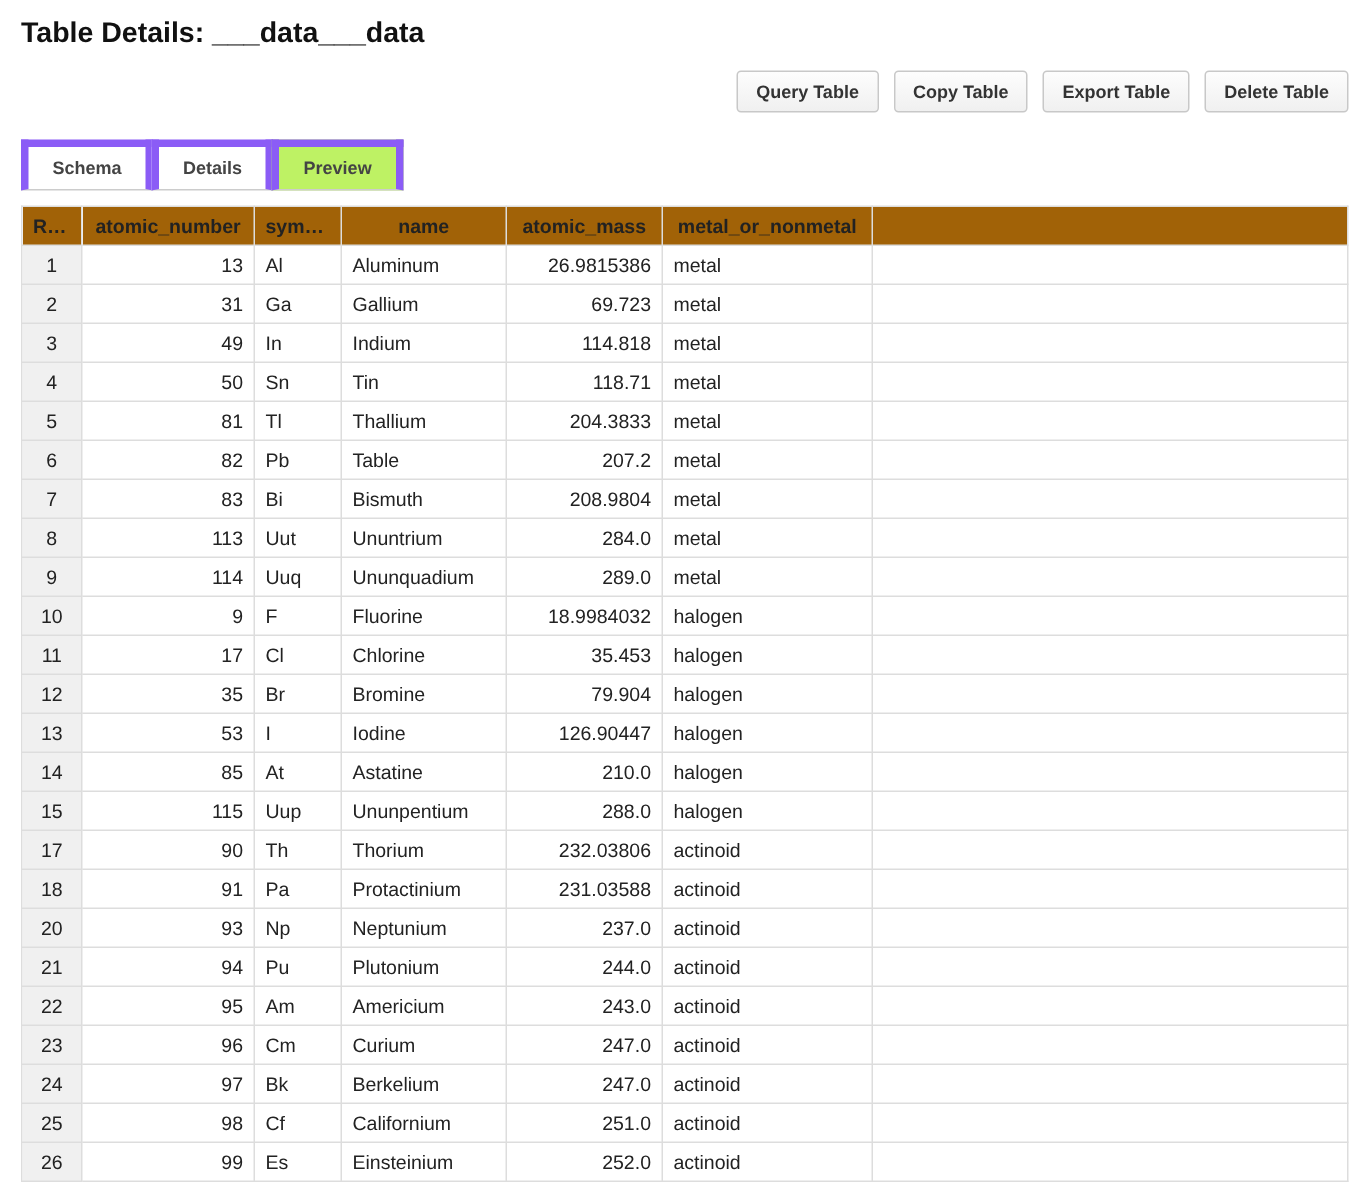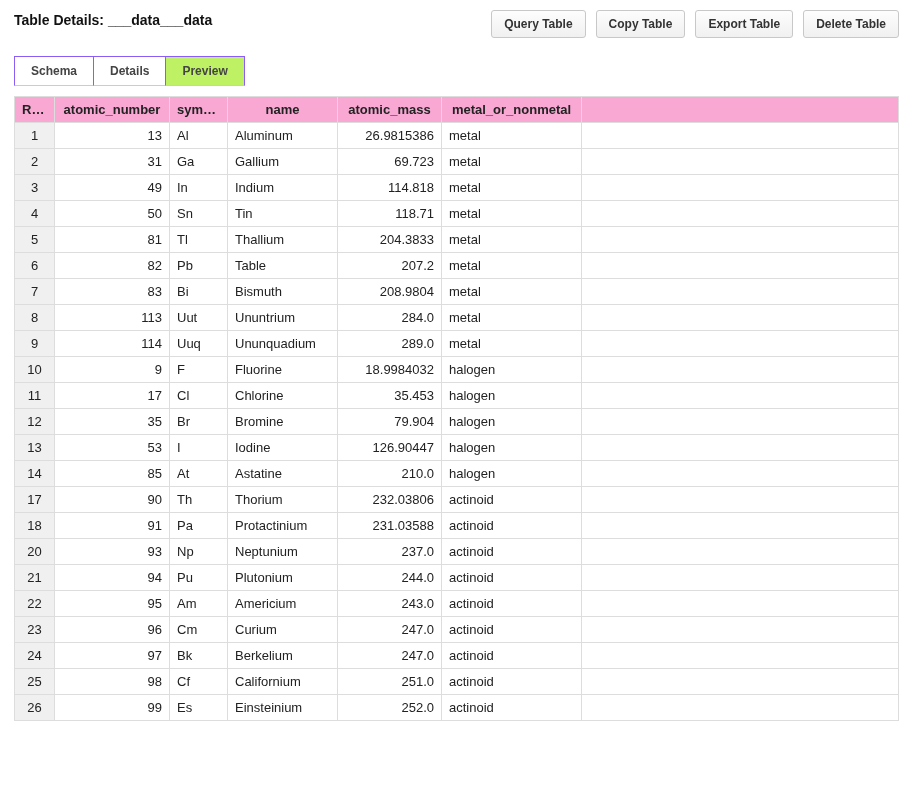--- a/index.html
+++ b/index.html
@@ -10,46 +10,47 @@
       padding: 10px 14px;
       background: #fff;
     }
     .header-row {
       display: flex;
       justify-content: space-between;
       align-items: flex-start;
       margin-bottom: 18px;
     }
     .page-title {
-      font-size: 14px;
+      font-size: 19px;
       font-weight: bold;
       color: #111;
       padding-top: 2px;
     }
     .action-buttons {
       display: flex;
       gap: 10px;
     }
     .btn {
       background: linear-gradient(#fdfdfd, #f0f0f0);
       border: 1px solid #c8c8c8;
       border-radius: 3px;
       padding: 6px 12px;
       font-size: 12px;
       font-weight: bold;
       color: #333;
       cursor: pointer;
+      margin-top: 37px;
     }
     .tabs {
       display: flex;
       margin-bottom: 0;
     }
     .tab {
       background: #fff;
-      border: 1px solid #8b5cf6;
+      border: 5px solid #8b5cf6;
       border-bottom: 1px solid #ccc;
       padding: 7px 16px;
       font-size: 12px;
       font-weight: bold;
       color: #444;
       cursor: pointer;
       margin-right: -1px;
     }
     .tab.active {
       background: #bef264;
@@ -64,21 +65,21 @@
     table.preview th, table.preview td {
       border: 1px solid #ddd;
       padding: 5px 7px;
       font-size: 13px;
       text-align: left;
       overflow: hidden;
       white-space: nowrap;
       text-overflow: ellipsis;
     }
     table.preview th {
-      background: #f9a8d4;
+      background: #a16207;
       font-weight: bold;
       text-align: center;
     }
     table.preview td.rownum {
       background: #f0f0f0;
       font-weight: normal;
       text-align: center;
     }
     table.preview td.num {
       text-align: right;
@@ -252,20 +253,29 @@
       <tr>
         <td class="rownum">14</td>
         <td class="num">85</td>
         <td>At</td>
         <td>Astatine</td>
         <td class="num">210.0</td>
         <td>halogen</td>
         <td></td>
       </tr>
       <tr>
+        <td class="rownum">15</td>
+        <td class="num">115</td>
+        <td>Uup</td>
+        <td>Ununpentium</td>
+        <td class="num">288.0</td>
+        <td>halogen</td>
+        <td></td>
+      </tr>
+      <tr>
         <td class="rownum">17</td>
         <td class="num">90</td>
         <td>Th</td>
         <td>Thorium</td>
         <td class="num">232.03806</td>
         <td>actinoid</td>
         <td></td>
       </tr>
       <tr>
         <td class="rownum">18</td>

